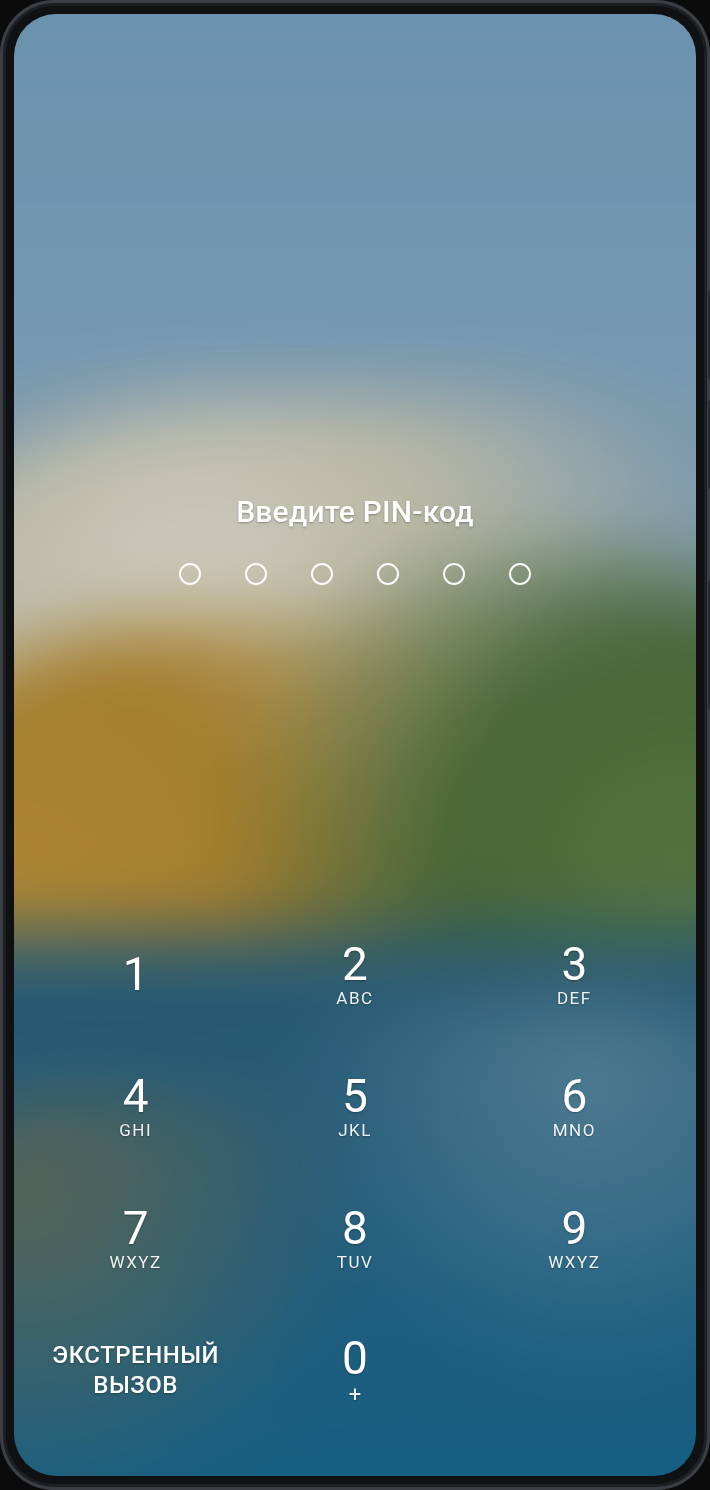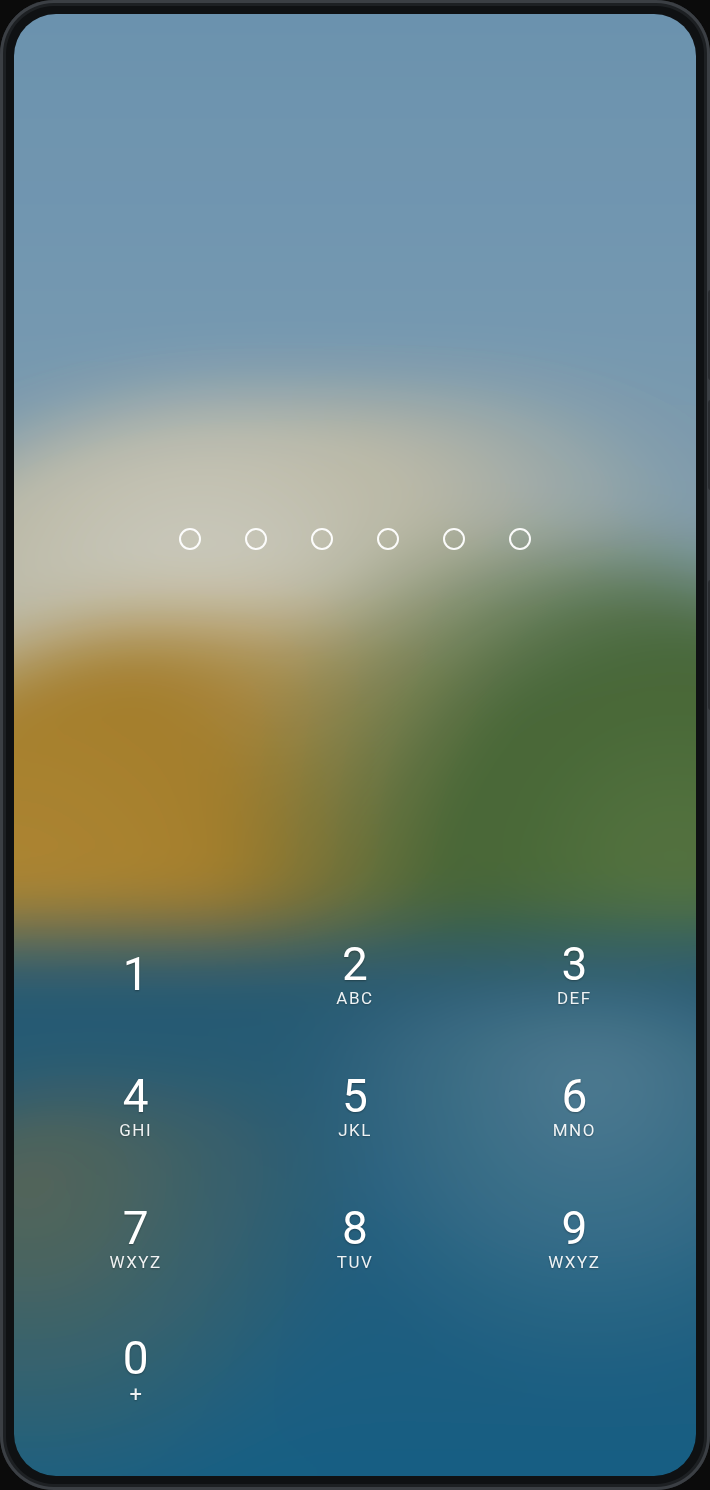--- a/index.html
+++ b/index.html
@@ -113,20 +113,21 @@
       <div class="wp-layer water"></div>
       <div class="wp-layer refl-gold"></div>
       <div class="wp-layer refl-sky"></div>
     </div>
     <div class="overlay-dim"></div>
 
     <div class="screen">
       <div class="status-bar"></div>
 
       <div class="pin-area">
+        <div class="pin-title">Введите PIN-код</div>
         <div class="pin-dots">
           <div class="pin-dot"></div>
           <div class="pin-dot"></div>
           <div class="pin-dot"></div>
           <div class="pin-dot"></div>
           <div class="pin-dot"></div>
           <div class="pin-dot"></div>
         </div>
       </div>
 
@@ -162,19 +163,23 @@
         <div class="key">
           <div class="key-digit">8</div>
           <div class="key-letters">TUV</div>
         </div>
         <div class="key">
           <div class="key-digit">9</div>
           <div class="key-letters">WXYZ</div>
         </div>
 
         <div class="key">
+          <div class="key-text">ЭКСТРЕННЫЙ
+ВЫЗОВ</div>
+        </div>
+        <div class="key">
           <div class="key-digit">0</div>
           <div class="key-plus">+</div>
         </div>
       </div>
     </div>
   </div>
 </div>
 
 </body></html>

